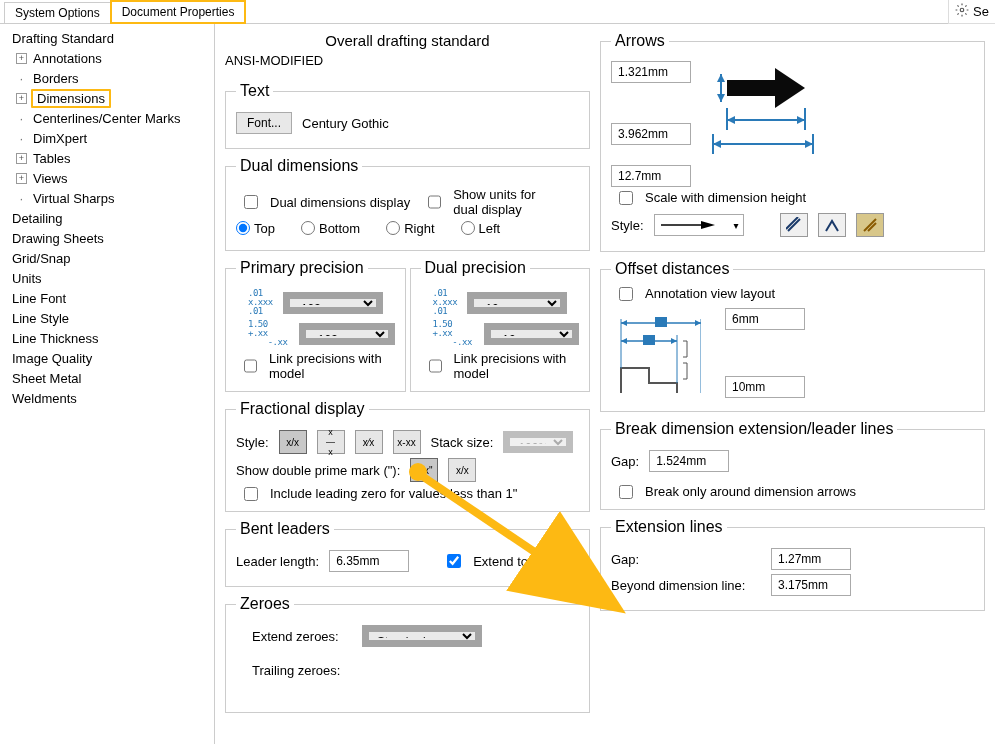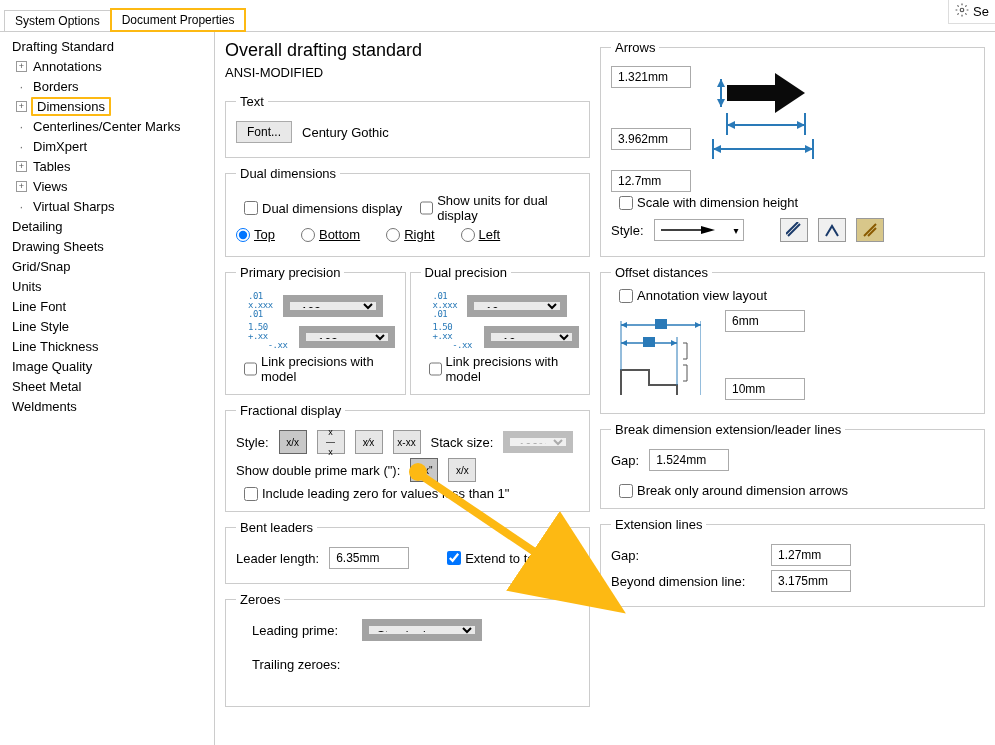--- a/index.html
+++ b/index.html
@@ -1,19 +1,19 @@
 <!DOCTYPE html>
 <html><head>
 <meta charset="utf-8">
 <style>
 * { box-sizing: border-box; margin: 0; padding: 0; font-family: "Segoe UI", Tahoma, sans-serif; font-size: 13px; }
 body { background: #fff; width: 995px; height: 745px; overflow: hidden; position: relative; color: #000; }
 
 
-.tabs { display: flex; border-bottom: 1px solid #ccc; height: 32px; align-items: flex-end; padding-left: 4px; }
+.tabs { display: flex; border-bottom: 1px solid #ccc; height: 24px; align-items: flex-end; padding-left: 4px; }
 .tab { padding: 3px 10px; border: 1px solid #ccc; border-bottom: none; background: #fff; cursor: pointer; font-size: 12px; margin-right: -1px; }
 .tab.active { background: #fff; position: relative; top: 1px; }
 .tab.highlight { border: 2px solid #fdb913; }
 
 
 .search-corner { position: absolute; top: 0; right: 0; display: flex; align-items: center; gap: 4px; height: 24px; padding: 0 6px; border-left: 1px solid #ddd; border-bottom: 1px solid #ddd; background: #fff; z-index: 10; }
 
 
 .content { display: flex; height: calc(745px - 25px); }
 .sidebar { width: 215px; border-right: 1px solid #ccc; padding: 4px 0; overflow: hidden; }
@@ -23,31 +23,31 @@
 .tree-dot { width: 11px; height: 11px; display: inline-flex; align-items: center; justify-content: center; margin-right: 4px; }
 .tree-dot::before { content: "·"; color: #777; }
 .tree-item.highlight span.lbl { border: 2px solid #fdb913; padding: 0 4px; border-radius: 1px; }
 .tree-item .lbl { padding: 0 2px; }
 
 .main { flex: 1; padding: 8px 10px; display: flex; gap: 10px; overflow: hidden; }
 .col-left { width: 365px; display: flex; flex-direction: column; gap: 8px; }
 .col-right { flex: 1; display: flex; flex-direction: column; gap: 8px; }
 
 fieldset { border: 1px solid #ccc; padding: 8px 10px 10px; }
-legend { padding: 0 4px; font-size: 13px; }
+legend { padding: 0 4px; font-size: 16px; }
 .row { display: flex; align-items: center; gap: 10px; margin: 4px 0; }
 
 button.btn { background: #e8e8e8; border: 1px solid #aaa; padding: 3px 10px; cursor: pointer; font-size: 12px; }
 input[type=text] { border: 1px solid #aaa; padding: 2px 6px; font-size: 12px; height: 22px; width: 80px; }
 select { border: 7px solid #a3a3a3; padding: 2px 4px; font-size: 12px; height: 22px; background: #eaeaea; }
 
-label.cb { display: flex; align-items: center; gap: 4px; cursor: pointer; font-size: 13px; padding-left: 8px; }
+label.cb { display: flex; align-items: center; gap: 12px; cursor: pointer; font-size: 13px; padding-left: 8px; }
 input[type=checkbox] { width: 14px; height: 14px; }
 input[type=radio] { width: 14px; height: 14px; }
-label.rb { display: flex; align-items: flex-end; gap: 4px; cursor: pointer; text-decoration: underline; }
+label.rb { display: flex; align-items: flex-start; gap: 4px; cursor: pointer; }
 
 .twocol { display: flex; gap: 4px; }
 .twocol fieldset { flex: 1; min-width: 0; }
 
 .precision-icon { font-size: 9px; color: #2a7ab8; font-family: monospace; line-height: 1; letter-spacing: -0.5px; margin-left: 12px; }
 
 .frac-btn { width: 28px; height: 24px; border: 1px solid #999; background: #e6e6e6; cursor: pointer; font-size: 10px; display: inline-flex; align-items: center; justify-content: center; }
 .frac-btn.active { background: #c8c8c8; border-color: #666; }
 
 .icon-btn { width: 28px; height: 24px; border: 1px solid #999; background: #f0f0f0; cursor: pointer; display: inline-flex; align-items: center; justify-content: center; }
@@ -55,21 +55,21 @@
 
 .arrow-style-select { width: 90px; height: 22px; border: 1px solid #aaa; display: inline-flex; align-items: center; justify-content: space-between; padding: 0 4px; cursor: pointer; background:#fff; }
 
 .arrow-svg { display: block; }
 
 .offset-diagram { width: 90px; height: 80px; }
 
 
 .annotation-arrow { position: absolute; pointer-events: none; }
 .header-block { margin-bottom: 6px; }
-.header-block .label { font-size: 18px; }
+.header-block .label { font-size: 15px; text-align: center; }
 .header-block .value { font-size: 13px; margin-top: 4px; }
 
 .small-gap > * { margin: 3px 0; }
 </style>
 </head>
 <body>
 
 <div class="search-corner">
   <span>
     <svg width="14" height="14" viewBox="0 0 24 24" fill="none" stroke="#555" stroke-width="2">
@@ -268,21 +268,21 @@
           <label class="cb" style="margin-left:20px">
               <input type="checkbox" checked="" style="">
               <span>Extend to text</span>
             </label>
         </div>
       </fieldset>
 
       <fieldset style="padding-bottom:30px">
         <legend>Zeroes</legend>
         <div class="row" style="margin-left:16px">
-          <span style="width:100px">Leading prime:</span>
+          <span style="width:100px">Extend zeroes:</span>
           <select style="width:120px"><option>Standard</option></select>
         </div>
         <div class="row" style="margin-left:16px; margin-top:16px">
           <span style="width:100px">Trailing zeroes:</span>
         </div>
       </fieldset>
     </div>
 
     <div class="col-right">
       <fieldset>

